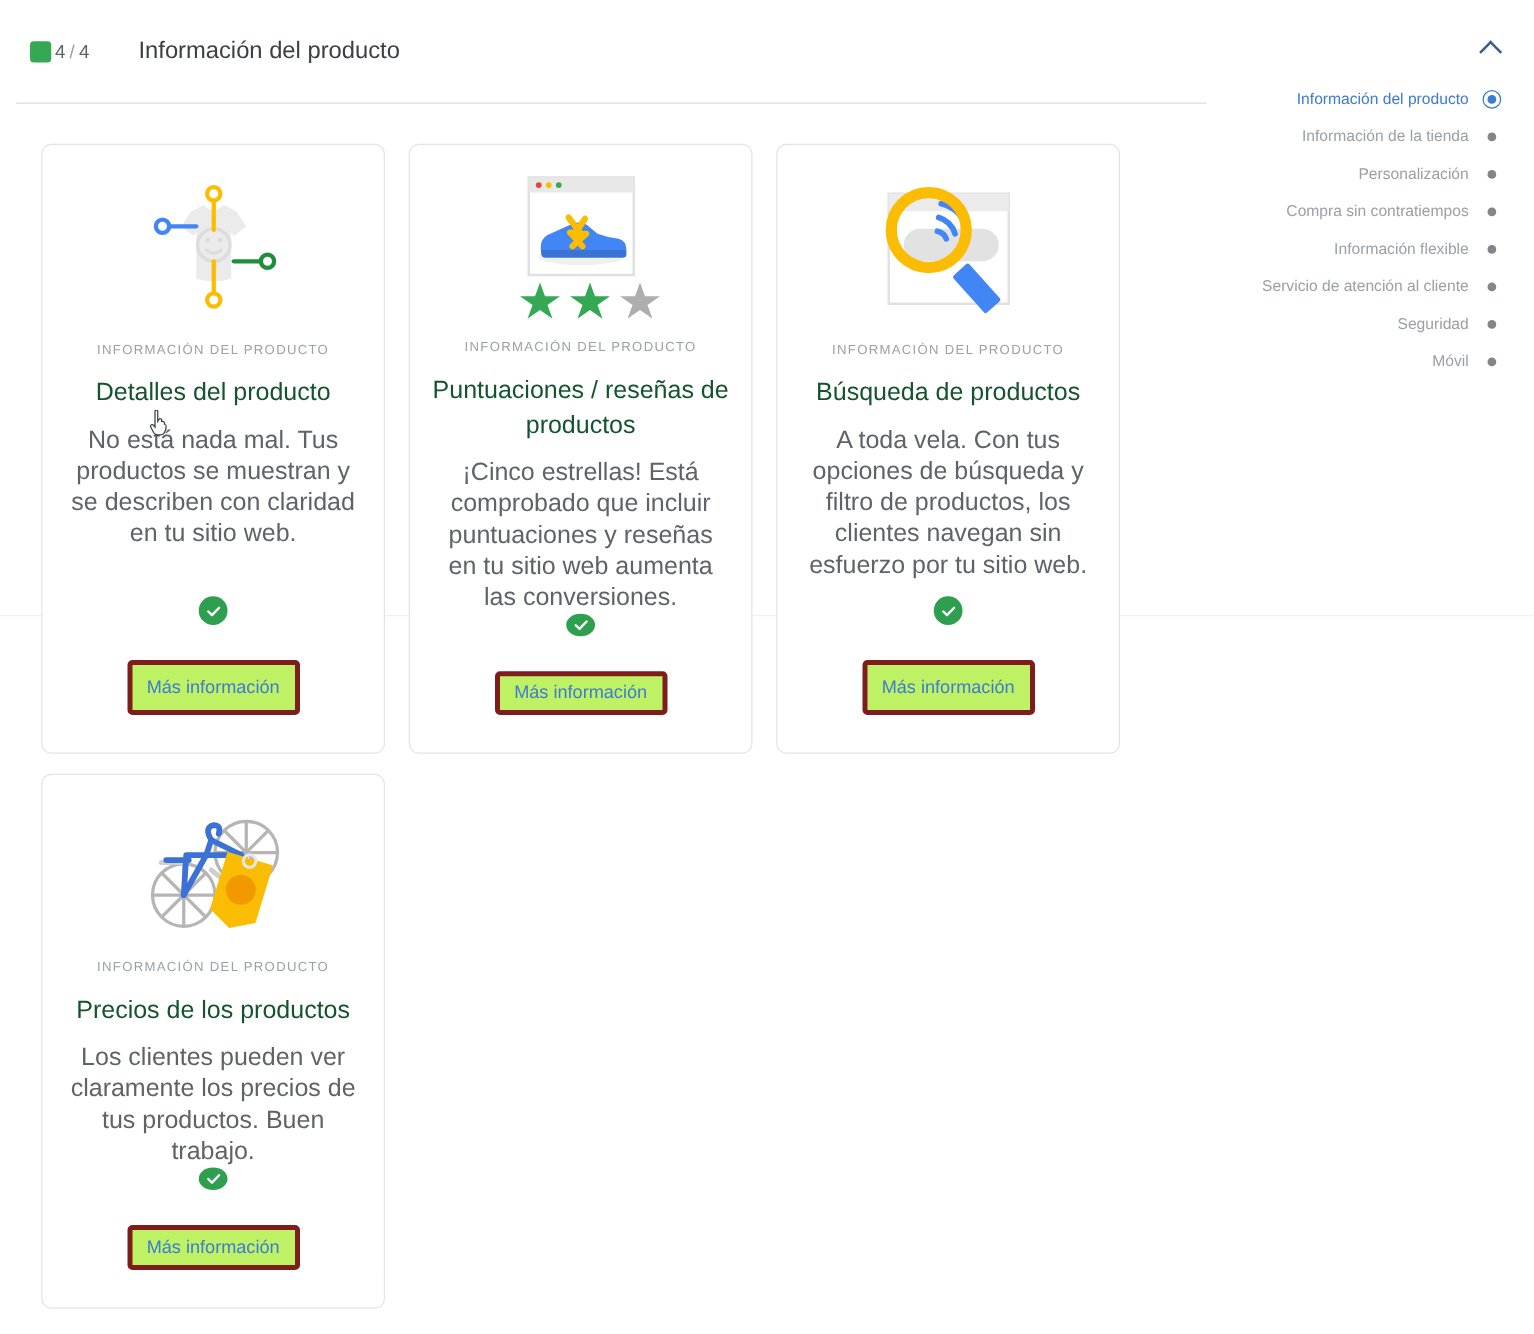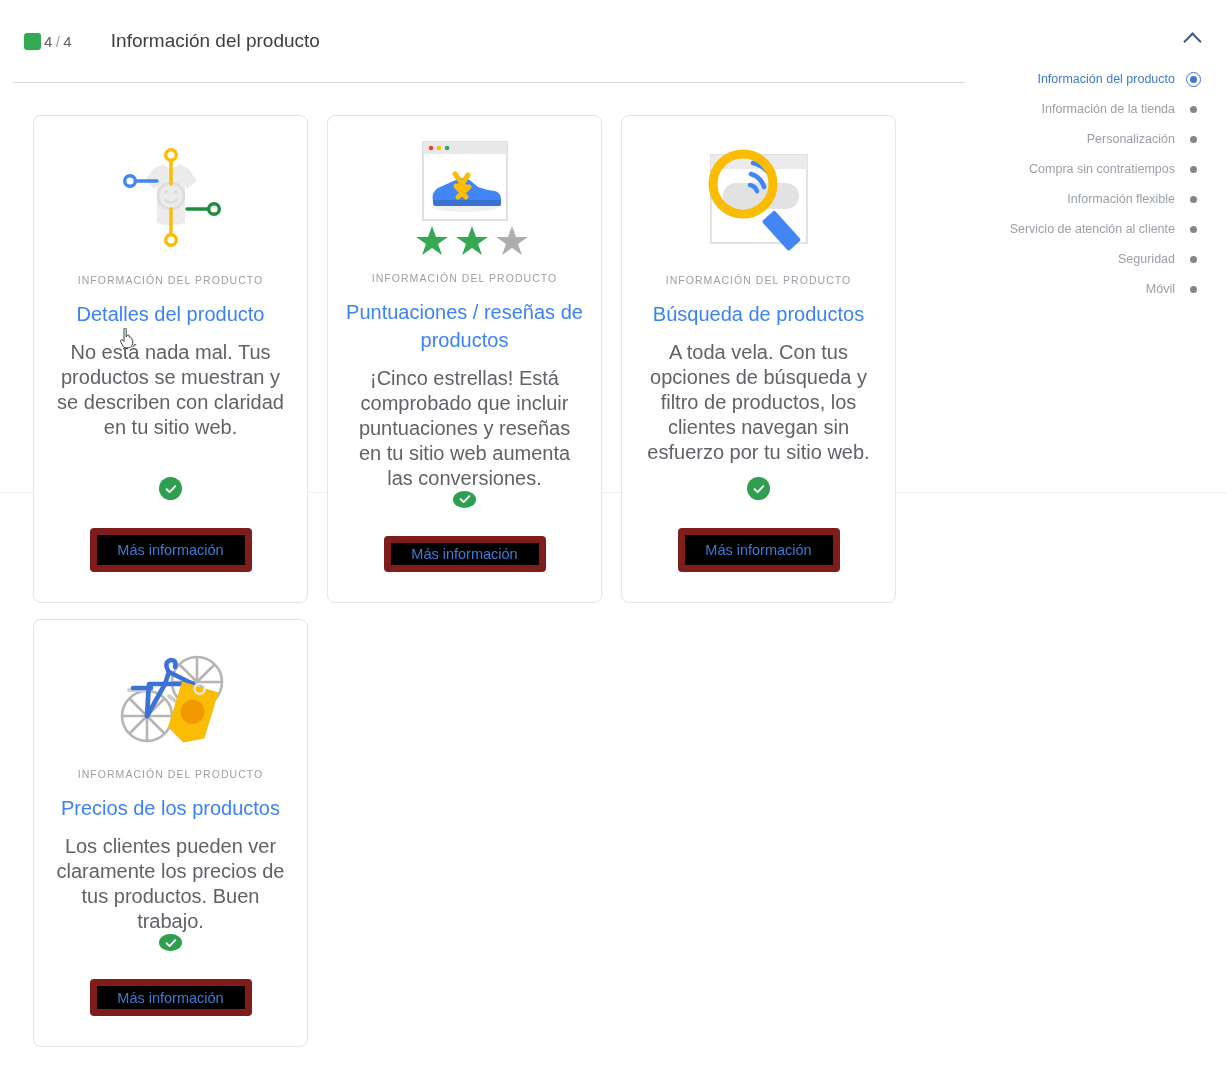--- a/index.html
+++ b/index.html
@@ -162,21 +162,21 @@
   .card-eyebrow {
     font-size: 10.5px;
     letter-spacing: 1.05px;
     color: #9aa0a6;
     text-transform: uppercase;
     text-align: center;
     margin-top: 10px;
   }
   .card-title {
     font-size: 20px;
-    color: #3b82f6;
+    color: #14532d;
     font-weight: 400;
     text-align: center;
     line-height: 28px;
     margin-top: 14px;
   }
   .card-body {
     font-size: 20px;
     color: #5f6368;
     line-height: 25px;
     text-align: center;
@@ -188,25 +188,25 @@
   .check-circle {
     width: 23px; height: 23px;
     border-radius: 50%;
     background: #2e9e4f;
     display: flex; align-items: center; justify-content: center;
     margin-bottom: 28px;
   }
   .check-circle svg { display: block; }
 
   .more-btn {
-    width: 162px;
+    width: 138px;
     height: 44px;
-    border: 7px solid #7f1d1d;
+    border: 4px solid #7f1d1d;
     border-radius: 4px;
-    background: #000000;
+    background: #bef264;
     color: #3d7ad3;
     font-size: 14.5px;
     font-family: "Liberation Sans", sans-serif;
     cursor: pointer;
     margin-bottom: 30px;
   }
 
   
   .cross-rule {
     position: absolute;

